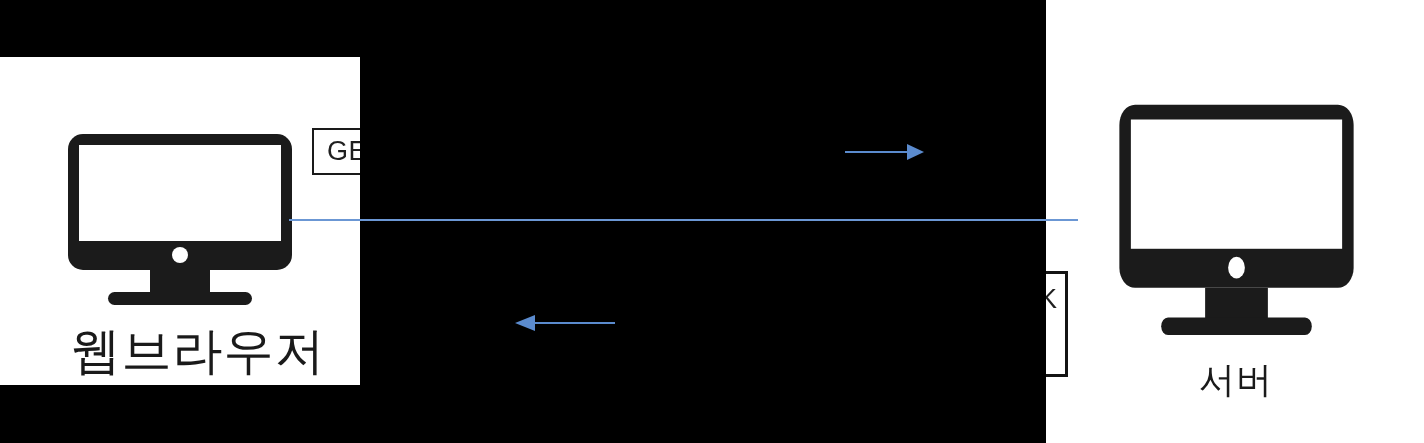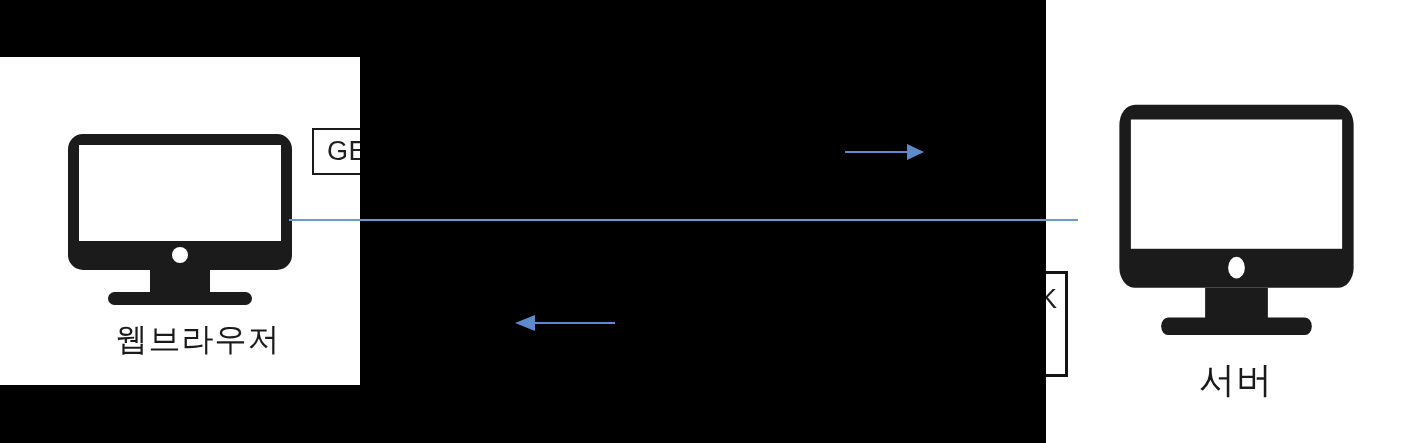--- a/index.html
+++ b/index.html
@@ -48,21 +48,21 @@
   .monitor { position: absolute; z-index: 3; }
   .browser-monitor { left: 60px;   top: 132px; width: 240px; height: 176px; }
   .server-monitor  { left: 1111px; top: 102px; width: 251px; height: 237px; }
   .node-label {
     position: absolute;
     z-index: 3;
     color: #1a1a1a;
     text-align: center;
     white-space: nowrap;
   }
-  .browser-label { left: 0px;    top: 318px; width: 396px; font-size: 32px; letter-spacing: 1px; }
+  .browser-label { left: 0px;    top: 318px; width: 396px; font-size: 50px; letter-spacing: 1px; }
   .server-label  { left: 1136px; top: 356px; width: 200px; font-size: 36px; letter-spacing: 1px; }
   
   .conn-line {
     position: absolute;
     left: 289px; top: 219px;
     width: 789px; height: 2px;
     background: #6b97d4;
     z-index: 4;
   }
   .arrow { position: absolute; z-index: 4; }

